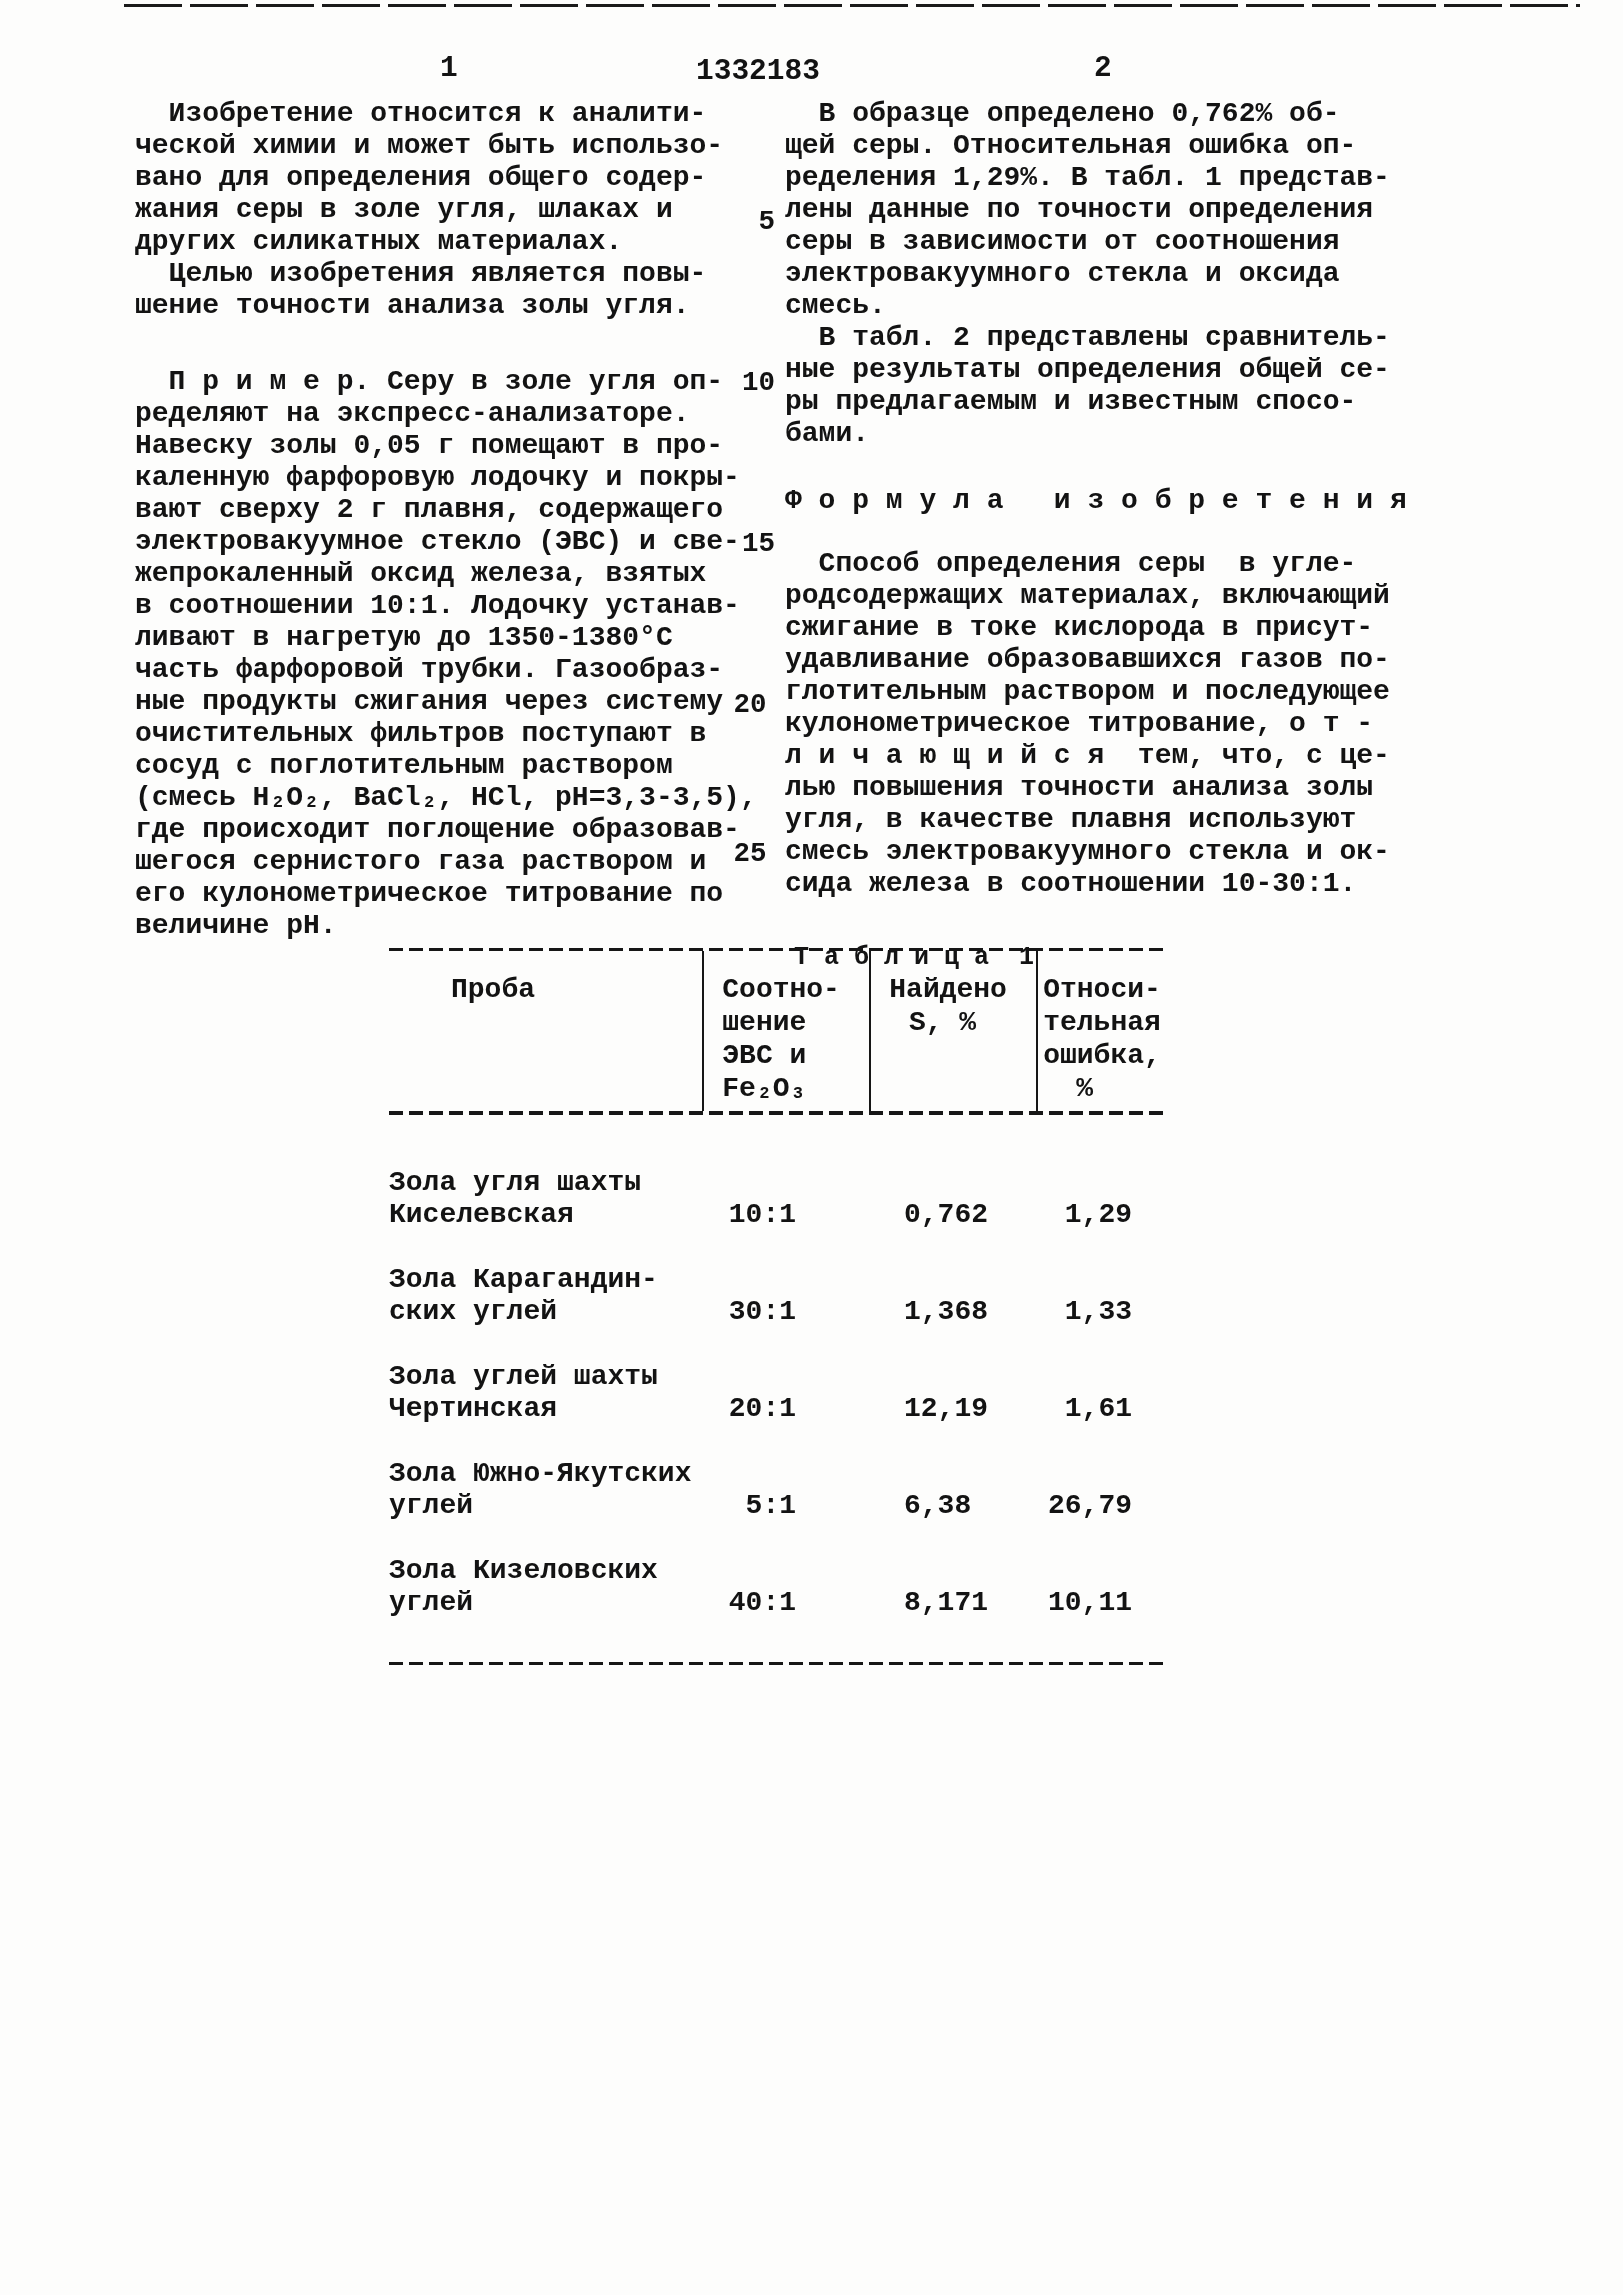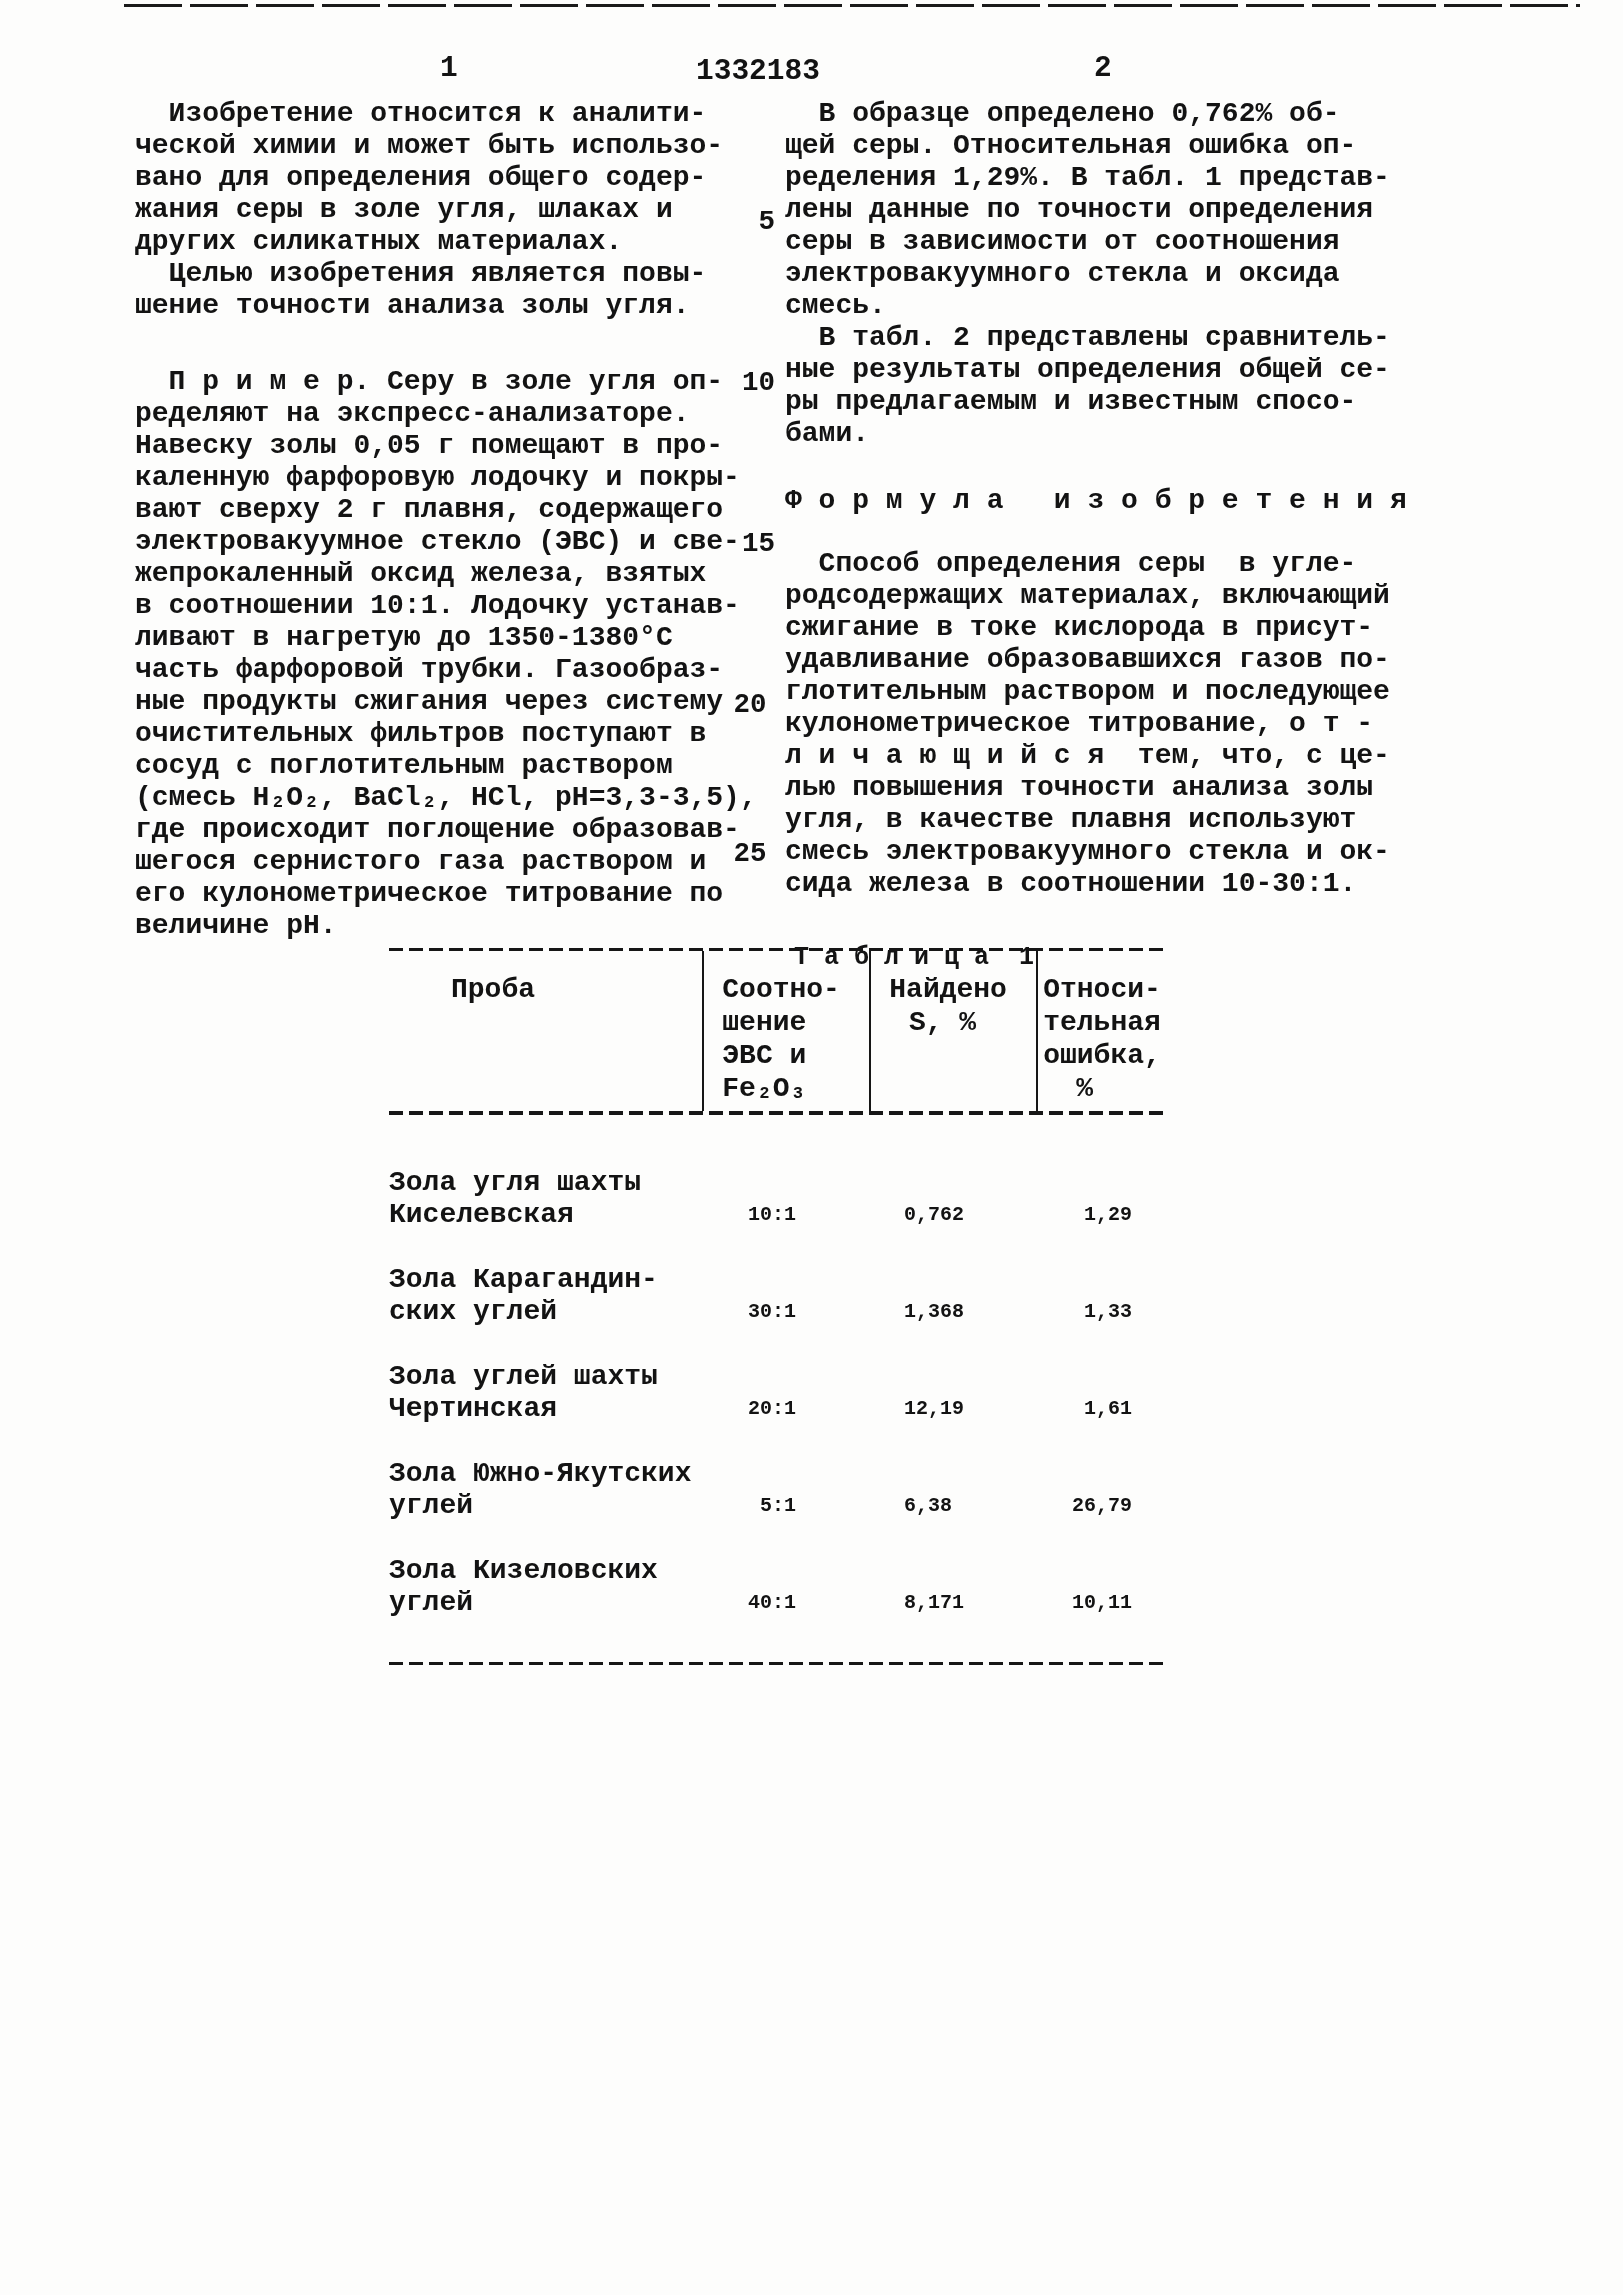--- a/index.html
+++ b/index.html
@@ -33,21 +33,21 @@
   .thead .c1{padding-left:62px;border-right:2.6px solid #161616;}
   .thead .c2{padding-left:18.3px;border-right:2.6px solid #161616;}
   .thead .c3{padding-left:18.3px;border-right:2.6px solid #161616;}
   .thead .c4{padding-left:5.2px;}
   .thead .line{line-height:33px;}
   .ind1{padding-left:19.6px;}
   .ind2{padding-left:33px;}
   .tbody{padding-top:52px;}
   .trow{position:relative;margin-bottom:33px;height:64px;}
   .tname{width:327px;}
-  .val{position:absolute;bottom:0;font-size:20px;line-height:32px;white-space:pre;}
+  .val{position:absolute;bottom:0;font-size:28px;line-height:32px;white-space:pre;}
   .ratio{left:315px;width:92px;text-align:right;}
   .found{left:515px;}
   .err{left:615px;width:128px;text-align:right;}
   .botdash{margin-top:43px;}
 </style>
 </head>
 <body>
 
 <div class="topline"></div>
 

